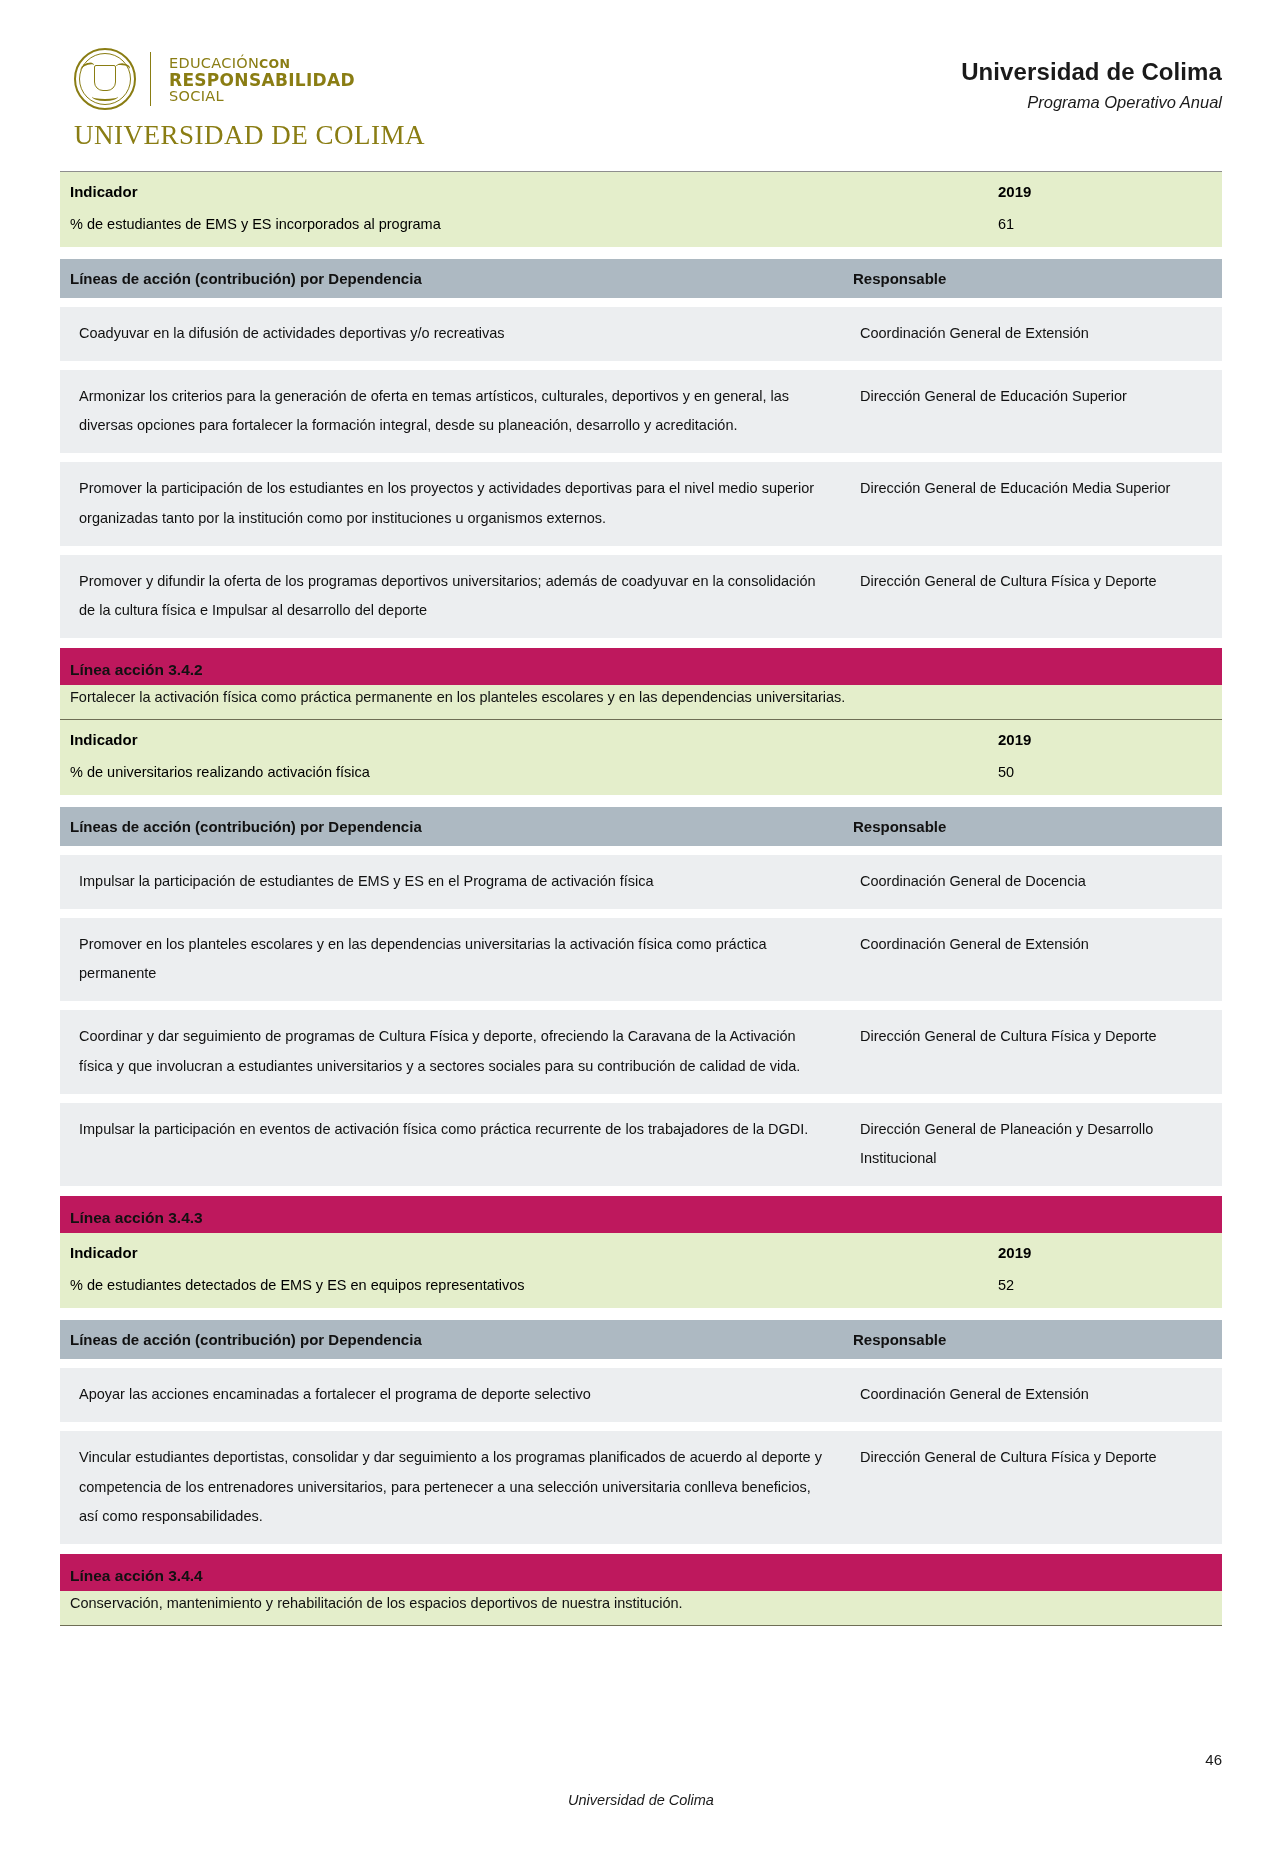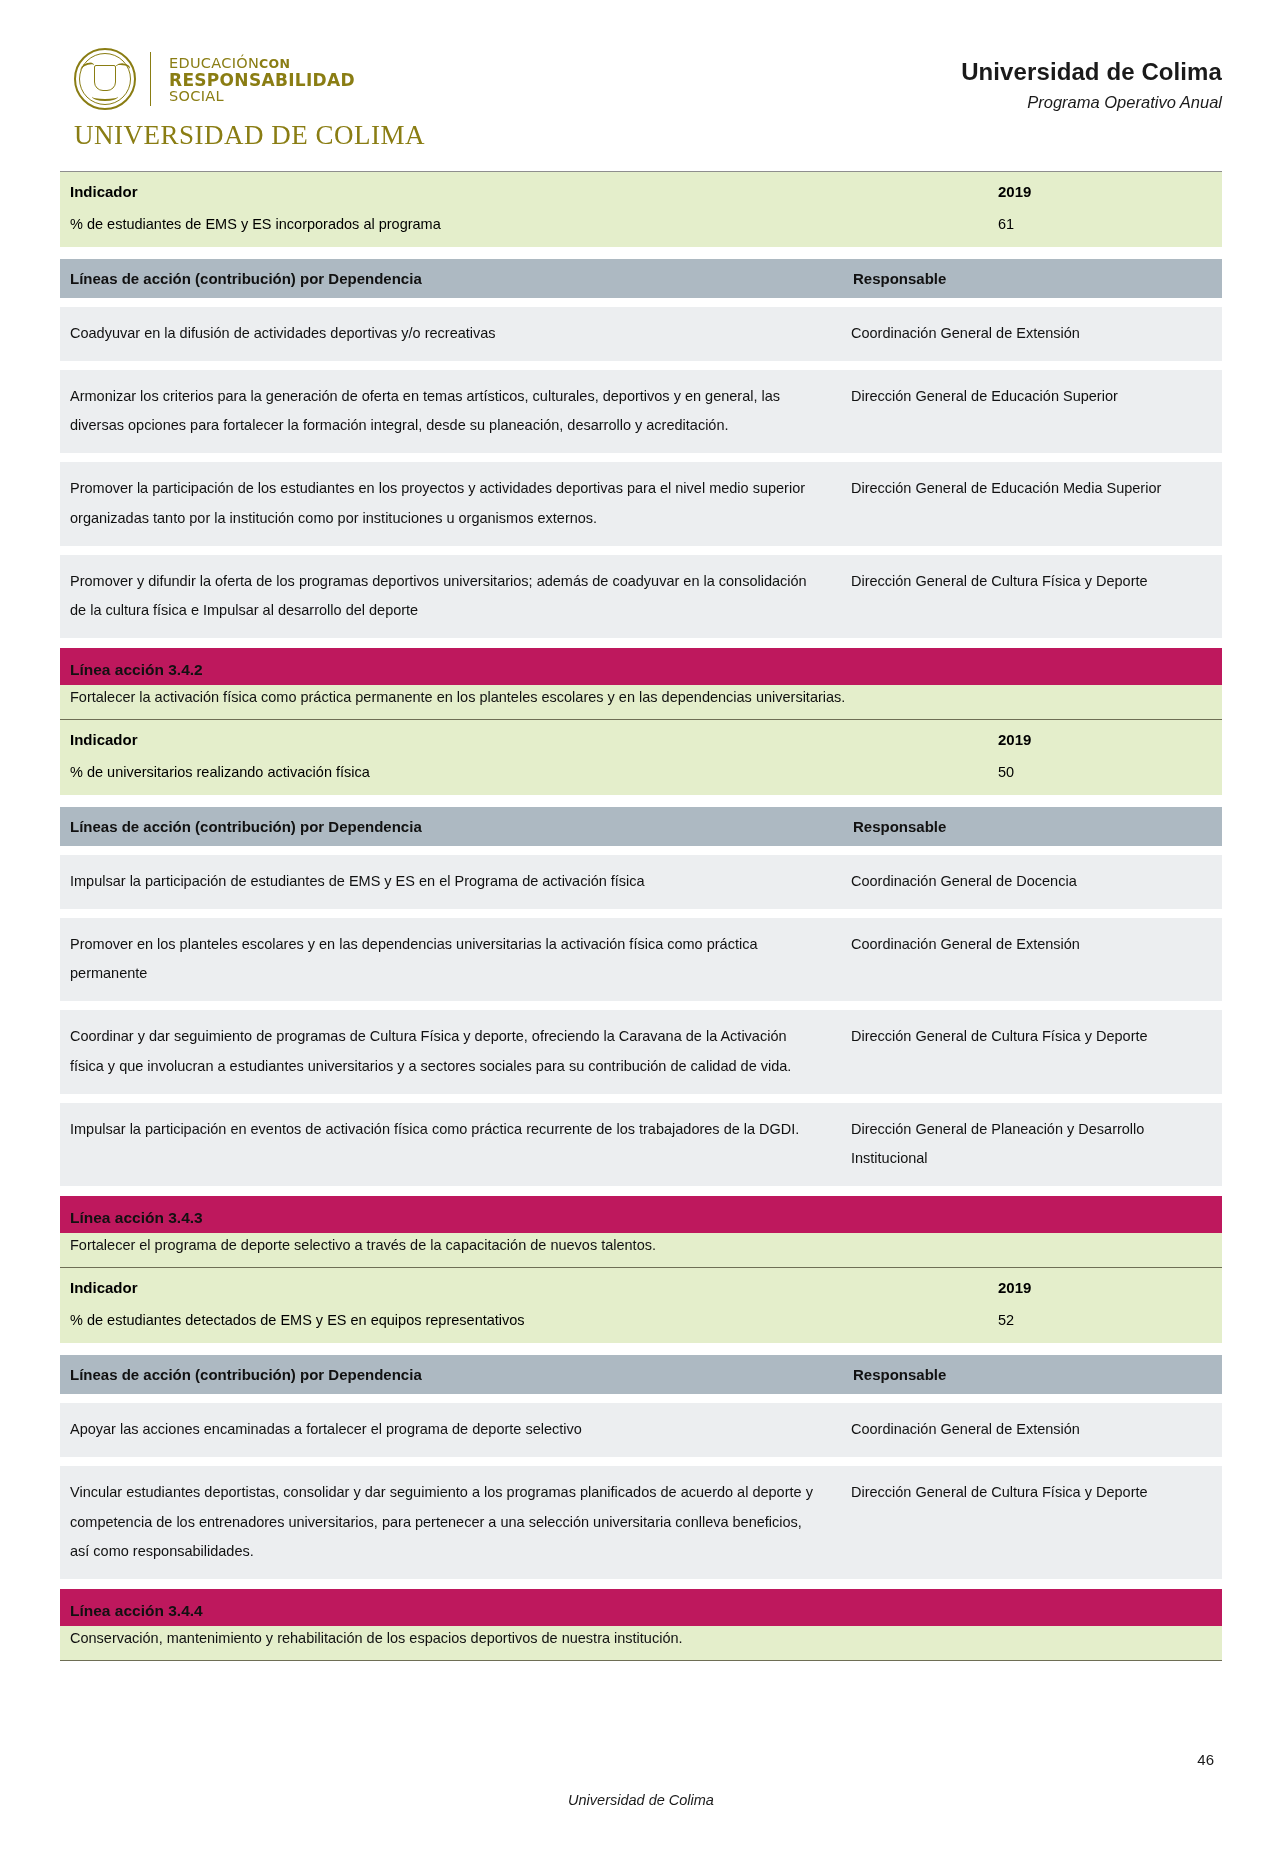--- a/index.html
+++ b/index.html
@@ -241,20 +241,21 @@
     margin-top: 9px;
   }
   .act-l {
     width: 783px;
     flex: 0 0 783px;
     box-sizing: border-box;
     padding: 12px 28px 12px 10px;
     font-size: 14.5px;
     line-height: 2.05;
     color: #111;
+    margin-left: 9px;
   }
   .act-r {
     flex: 1 1 auto;
     box-sizing: border-box;
     padding: 12px 4px 12px 8px;
     font-size: 14.5px;
     line-height: 2.05;
     color: #111;
   }
   .block-gap { height: 10px; }
@@ -268,21 +269,21 @@
     padding: 0 62px 0 60px;
   }
   .footer-center {
     text-align: center;
     font-size: 14.5px;
     font-style: italic;
     color: #1a1a1a;
   }
   .page-num {
     position: absolute;
-    right: 70px;
+    right: 62px;
     bottom: 92px;
     font-size: 15px;
     color: #1a1a1a;
   }
 </style>
 </head>
 <body>
 
 <div class="page">
 
@@ -378,21 +379,20 @@
             <div class="act-r">Dirección General de Cultura Física y Deporte</div>
           </div>
           <div class="act-row">
             <div class="act-l">Impulsar la participación en eventos de activación física como práctica recurrente de los trabajadores de la DGDI.</div>
             <div class="act-r">Dirección General de Planeación y Desarrollo Institucional</div>
           </div>
           <div class="block-gap"></div>
         </div>
         <div class="section">
           <div class="green-head">Línea acción 3.4.3</div>
-          <div class="green-desc">Fortalecer el programa de deporte selectivo a través de la capacitación de nuevos talentos.</div>
           <div class="ind-row">
             <div class="ind-label">Indicador</div>
             <div class="ind-year">2019</div>
           </div>
           <div class="ind-val-row">
             <div class="ind-text">% de estudiantes detectados de EMS y ES en equipos representativos</div>
             <div class="ind-num">52</div>
           </div>
           <div class="hdr-bar">
             <div class="hdr-l">Líneas de acción (contribución) por Dependencia</div>

